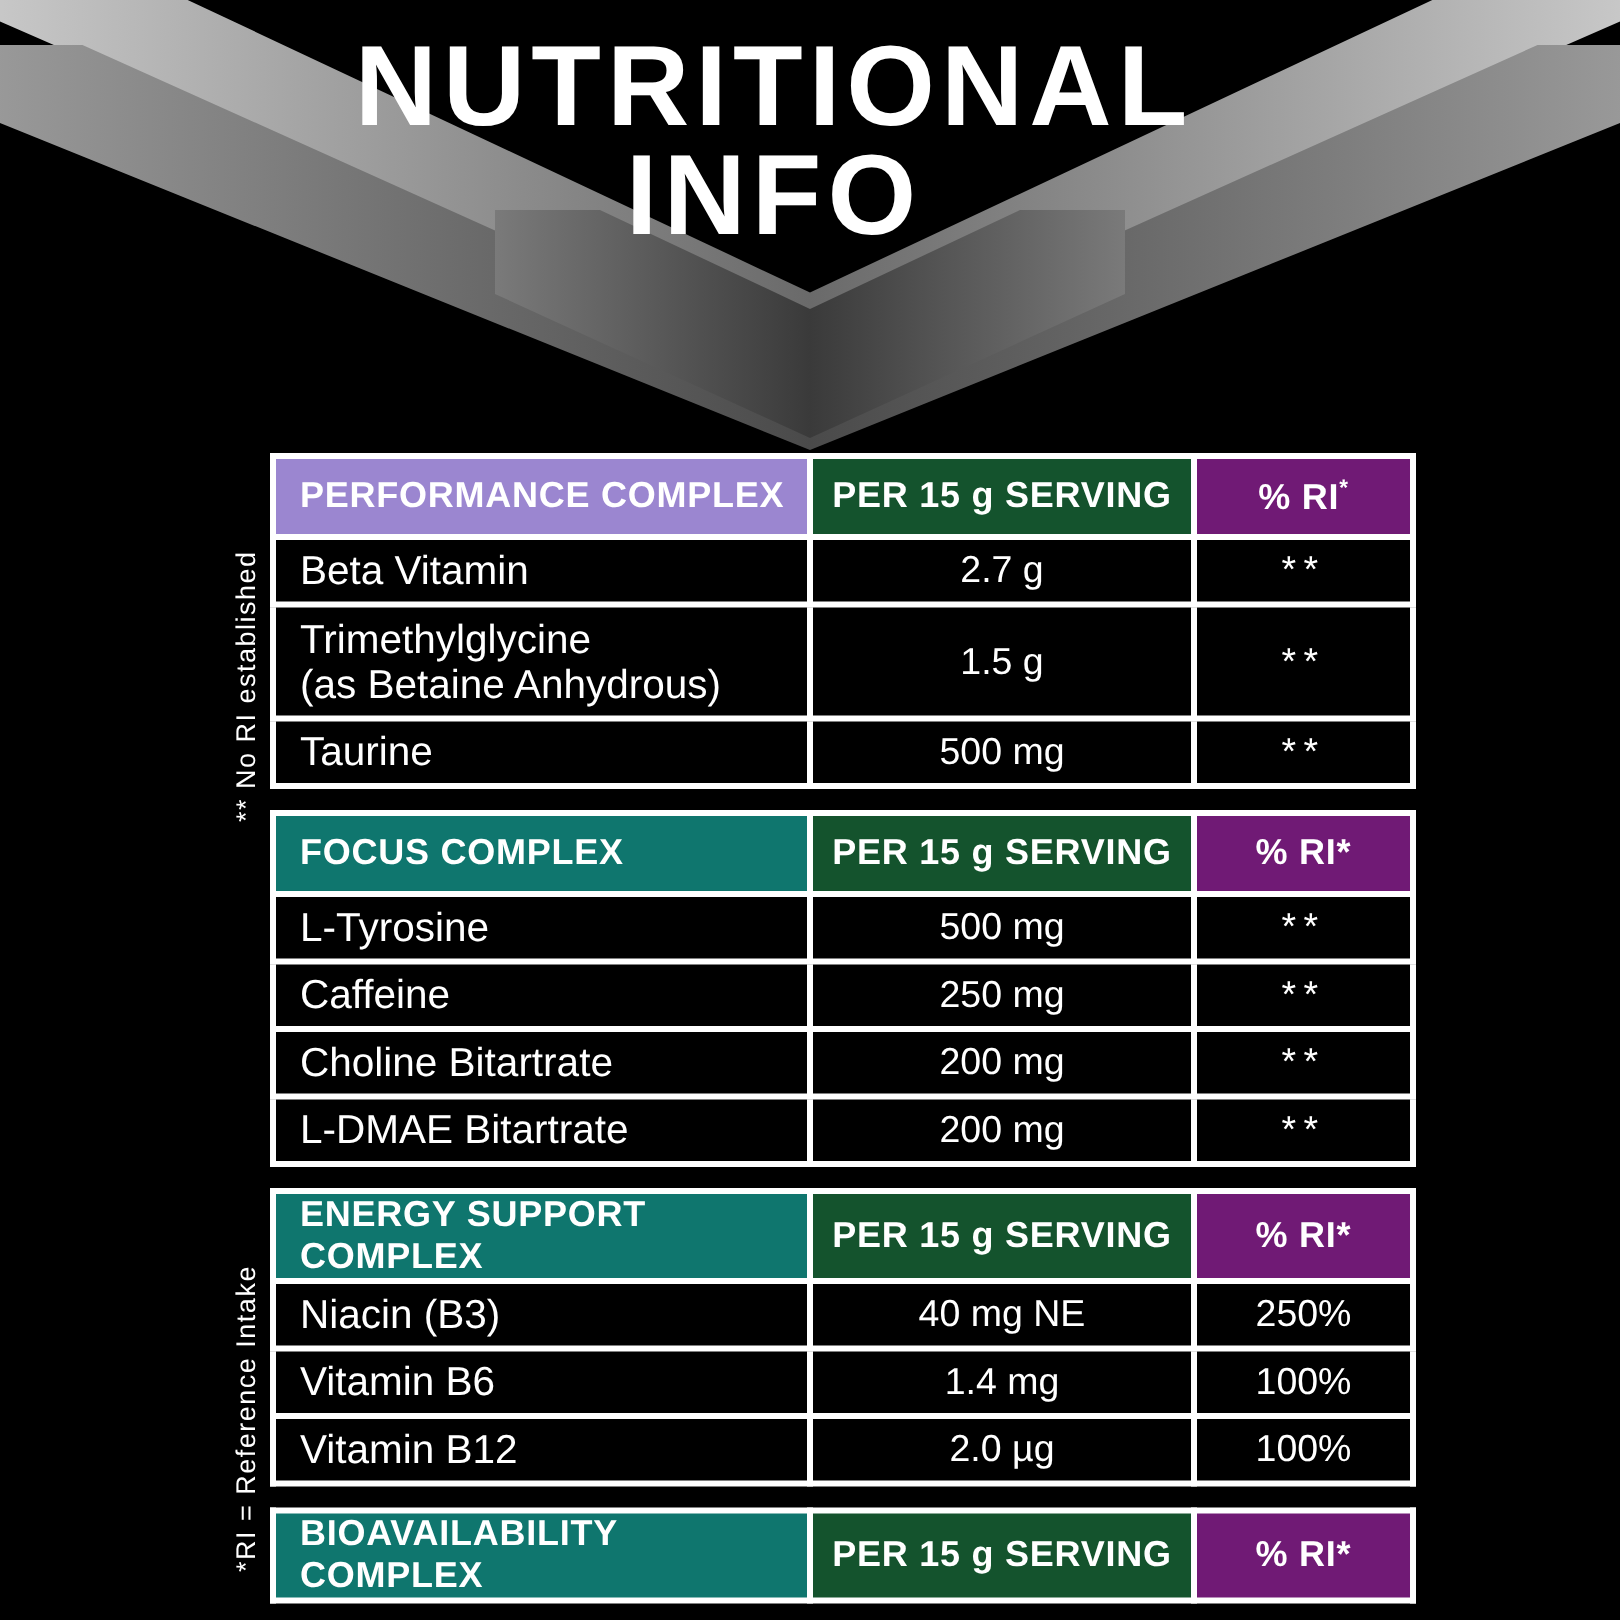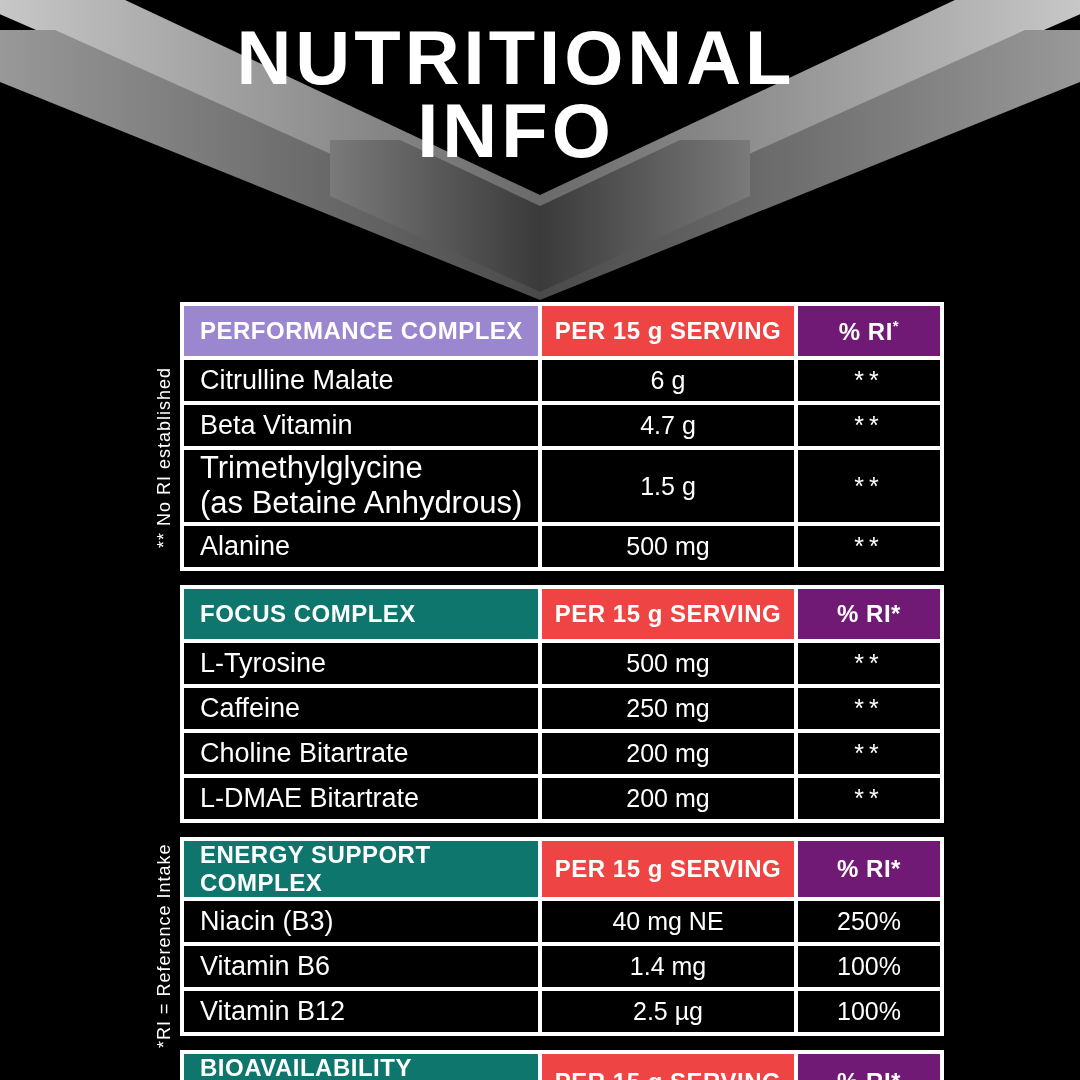--- a/index.html
+++ b/index.html
@@ -91,37 +91,37 @@
   col.c2 { width: 256px; }
   col.c3 { width: 146px; }
 
   .hdr td {
     font-weight: bold;
     font-size: 24px;
     letter-spacing: 0.5px;
     height: 50px;
   }
   .hdr .h1 { background: #0f766e; padding-left: 16px; text-align: left; }
-  .hdr .h2 { background: #ef4444; text-align: center; }
+  .hdr .h2 { background: #14532d; text-align: center; }
   .hdr .h3 { background: #701a75; text-align: center; }
 
   .hdr.light .h1 { background: #9b86d0; }
 
   tr.row td {
     background: #000000;
     font-size: 27px;
     height: 41px;
   }
   tr.row td.name { text-align: left; padding-left: 16px; }
   tr.row td.amount { text-align: center; font-size: 25px; }
   tr.row td.ri { text-align: center; font-size: 25px; }
   tr.row td.tall { height: 72px; }
   .name .sub {
     display: block;
-    font-size: 31px;
+    font-size: 27px;
     line-height: 1.12;
   }
   .name .small-note {
     font-size: 17px;
     vertical-align: baseline;
   }
   .stars {
     letter-spacing: 5px;
     font-size: 22px;
   }
@@ -176,39 +176,34 @@
           <col class="c2">
           <col class="c3">
         </colgroup>
       <tbody>
         <tr class="hdr light">
           <td class="h1">PERFORMANCE COMPLEX</td>
           <td class="h2">PER 15 g SERVING</td>
           <td class="h3">% RI<span class="sup">*</span></td>
         </tr>
         <tr class="row">
-          <td class="name">Citrulline Malate</td>
-          <td class="amount">6 g</td>
-          <td class="ri stars">**</td>
-        </tr>
-        <tr class="row">
           <td class="name">Beta Vitamin</td>
-          <td class="amount">4.7 g</td>
+          <td class="amount">2.7 g</td>
           <td class="ri stars">**</td>
         </tr>
         <tr class="row">
           <td class="name tall">
             <span class="sub">Trimethylglycine</span>
             <span class="sub">(as Betaine Anhydrous)</span>
           </td>
           <td class="amount tall">1.5 g</td>
           <td class="ri stars tall">**</td>
         </tr>
         <tr class="row">
-          <td class="name">Alanine</td>
+          <td class="name">Taurine</td>
           <td class="amount">500 mg</td>
           <td class="ri stars">**</td>
         </tr>
       </tbody>
     </table>
 
     <table class="nutri">
       <colgroup>
           <col class="c1">
           <col class="c2">
@@ -260,21 +255,21 @@
           <td class="amount">40 mg NE</td>
           <td class="ri">250%</td>
         </tr>
         <tr class="row">
           <td class="name">Vitamin B6</td>
           <td class="amount">1.4 mg</td>
           <td class="ri">100%</td>
         </tr>
         <tr class="row">
           <td class="name">Vitamin B12</td>
-          <td class="amount">2.5 µg</td>
+          <td class="amount">2.0 µg</td>
           <td class="ri">100%</td>
         </tr>
       </tbody>
     </table>
 
     <table class="nutri">
       <colgroup>
           <col class="c1">
           <col class="c2">
           <col class="c3">

